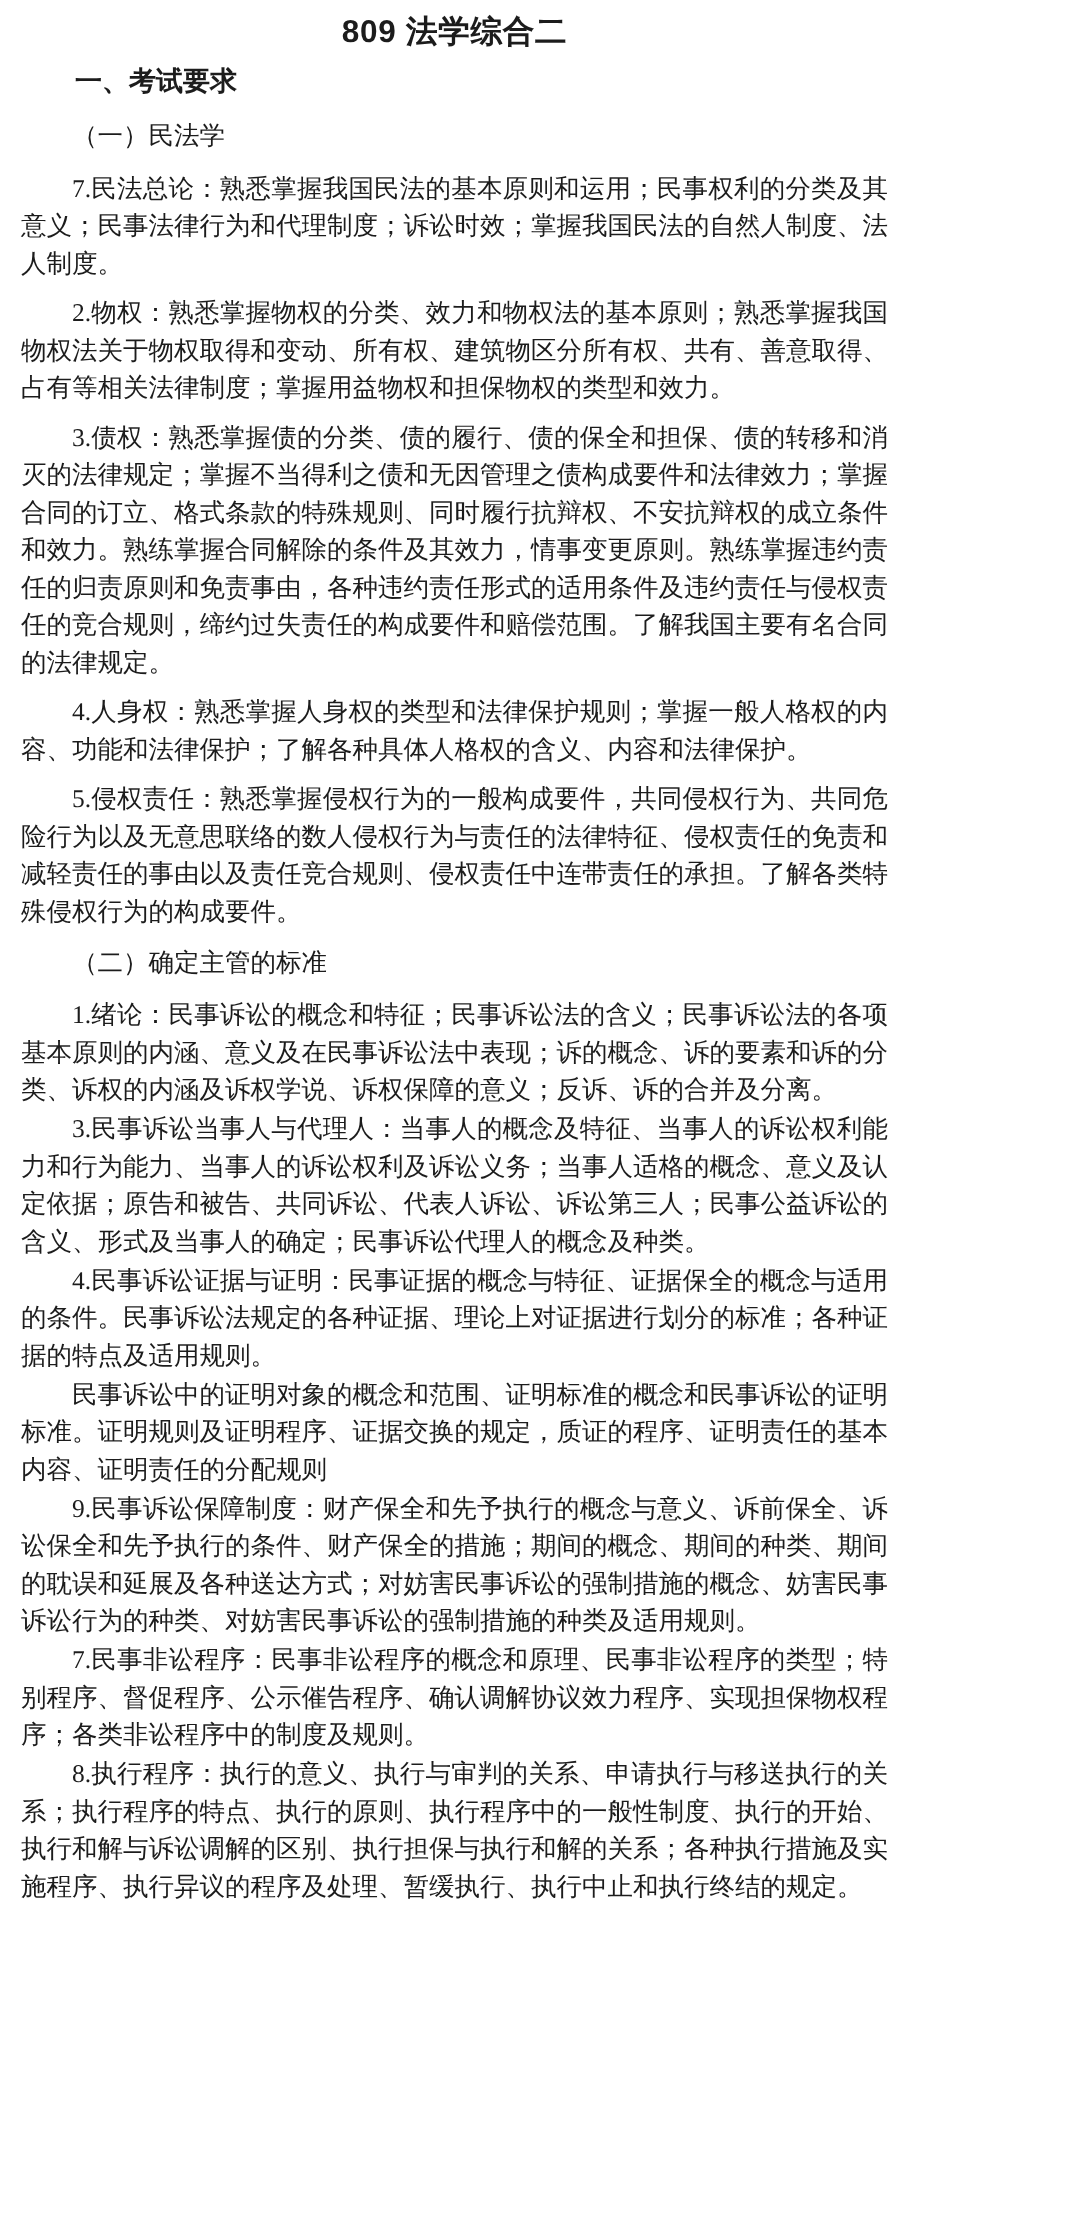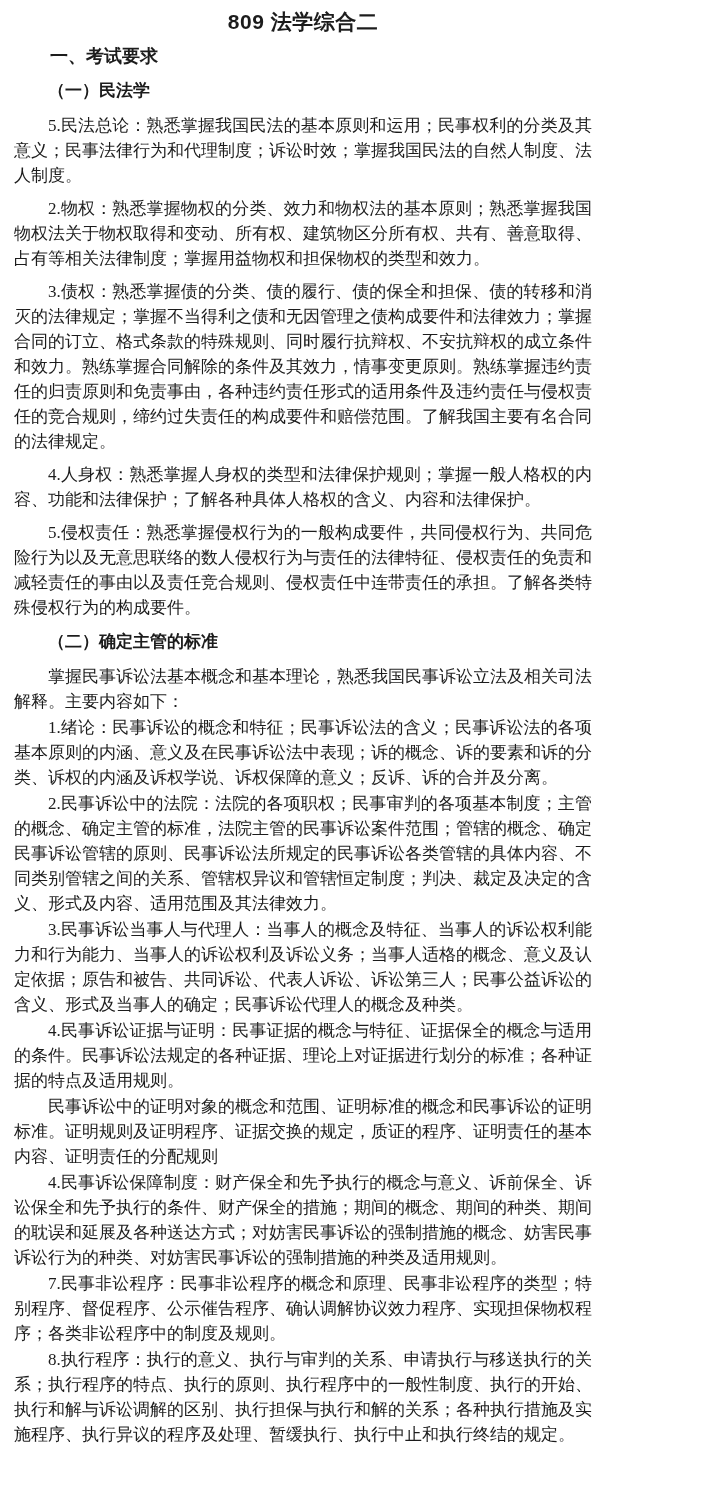--- a/index.html
+++ b/index.html
@@ -18,30 +18,30 @@
   .doc-title {
     font-family: "Liberation Sans", sans-serif;
     font-size: 21px;
     font-weight: 700;
     text-align: center;
     line-height: 27px;
     margin: 2px 0 8px 0;
     letter-spacing: 0.5px;
   }
   .main-heading {
-    font-family: Liberation Serif, serif;
+    font-family: Liberation Mono, monospace;
     font-size: 18px;
     font-weight: 700;
     line-height: 26px;
     padding-left: 36px;
     margin: 4px 0 6px 0;
   }
   .sub-heading {
     font-size: 17px;
-    font-weight: 700;
+    font-weight: 400;
     line-height: 25px;
     padding-left: 34px;
     margin: 9px 0 10px 0;
   }
   .para {
     font-size: 17px;
     line-height: 25px;
     text-indent: 2em;
     text-align: justify;
     text-justify: inter-ideograph;
@@ -59,34 +59,32 @@
   <h1 class="doc-title">809 法学综合二</h1>
 
   <section>
     <h2 class="main-heading">一、考试要求</h2>
   </section>
 
   <section>
 
     <div>
       <h3 class="sub-heading">（一）民法学</h3>
-      <p class="para">5.民法总论：熟悉掌握我国民法的基本原则和运用；民事权利的分类及其意义；民事法律行为和代理制度；诉讼时效；掌握我国民法的自然人制度、法人制度。</p>
+      <p class="para">7.民法总论：熟悉掌握我国民法的基本原则和运用；民事权利的分类及其意义；民事法律行为和代理制度；诉讼时效；掌握我国民法的自然人制度、法人制度。</p>
       <p class="para">2.物权：熟悉掌握物权的分类、效力和物权法的基本原则；熟悉掌握我国物权法关于物权取得和变动、所有权、建筑物区分所有权、共有、善意取得、占有等相关法律制度；掌握用益物权和担保物权的类型和效力。</p>
       <p class="para">3.债权：熟悉掌握债的分类、债的履行、债的保全和担保、债的转移和消灭的法律规定；掌握不当得利之债和无因管理之债构成要件和法律效力；掌握合同的订立、格式条款的特殊规则、同时履行抗辩权、不安抗辩权的成立条件和效力。熟练掌握合同解除的条件及其效力，情事变更原则。熟练掌握违约责任的归责原则和免责事由，各种违约责任形式的适用条件及违约责任与侵权责任的竞合规则，缔约过失责任的构成要件和赔偿范围。了解我国主要有名合同的法律规定。</p>
       <p class="para">4.人身权：熟悉掌握人身权的类型和法律保护规则；掌握一般人格权的内容、功能和法律保护；了解各种具体人格权的含义、内容和法律保护。</p>
       <p class="para">5.侵权责任：熟悉掌握侵权行为的一般构成要件，共同侵权行为、共同危险行为以及无意思联络的数人侵权行为与责任的法律特征、侵权责任的免责和减轻责任的事由以及责任竞合规则、侵权责任中连带责任的承担。了解各类特殊侵权行为的构成要件。</p>
     </div>
 
     <div>
       <h3 class="sub-heading">（二）确定主管的标准</h3>
-      <p class="para tight">掌握民事诉讼法基本概念和基本理论，熟悉我国民事诉讼立法及相关司法解释。主要内容如下：</p>
       <p class="para tight">1.绪论：民事诉讼的概念和特征；民事诉讼法的含义；民事诉讼法的各项基本原则的内涵、意义及在民事诉讼法中表现；诉的概念、诉的要素和诉的分类、诉权的内涵及诉权学说、诉权保障的意义；反诉、诉的合并及分离。</p>
-      <p class="para tight">2.民事诉讼中的法院：法院的各项职权；民事审判的各项基本制度；主管的概念、确定主管的标准，法院主管的民事诉讼案件范围；管辖的概念、确定民事诉讼管辖的原则、民事诉讼法所规定的民事诉讼各类管辖的具体内容、不同类别管辖之间的关系、管辖权异议和管辖恒定制度；判决、裁定及决定的含义、形式及内容、适用范围及其法律效力。</p>
       <p class="para tight">3.民事诉讼当事人与代理人：当事人的概念及特征、当事人的诉讼权利能力和行为能力、当事人的诉讼权利及诉讼义务；当事人适格的概念、意义及认定依据；原告和被告、共同诉讼、代表人诉讼、诉讼第三人；民事公益诉讼的含义、形式及当事人的确定；民事诉讼代理人的概念及种类。</p>
       <p class="para tight">4.民事诉讼证据与证明：民事证据的概念与特征、证据保全的概念与适用的条件。民事诉讼法规定的各种证据、理论上对证据进行划分的标准；各种证据的特点及适用规则。</p>
       <p class="para tight">民事诉讼中的证明对象的概念和范围、证明标准的概念和民事诉讼的证明标准。证明规则及证明程序、证据交换的规定，质证的程序、证明责任的基本内容、证明责任的分配规则</p>
-      <p class="para tight">4.民事诉讼保障制度：财产保全和先予执行的概念与意义、诉前保全、诉讼保全和先予执行的条件、财产保全的措施；期间的概念、期间的种类、期间的耽误和延展及各种送达方式；对妨害民事诉讼的强制措施的概念、妨害民事诉讼行为的种类、对妨害民事诉讼的强制措施的种类及适用规则。</p>
+      <p class="para tight">9.民事诉讼保障制度：财产保全和先予执行的概念与意义、诉前保全、诉讼保全和先予执行的条件、财产保全的措施；期间的概念、期间的种类、期间的耽误和延展及各种送达方式；对妨害民事诉讼的强制措施的概念、妨害民事诉讼行为的种类、对妨害民事诉讼的强制措施的种类及适用规则。</p>
       <p class="para tight">7.民事非讼程序：民事非讼程序的概念和原理、民事非讼程序的类型；特别程序、督促程序、公示催告程序、确认调解协议效力程序、实现担保物权程序；各类非讼程序中的制度及规则。</p>
       <p class="para tight">8.执行程序：执行的意义、执行与审判的关系、申请执行与移送执行的关系；执行程序的特点、执行的原则、执行程序中的一般性制度、执行的开始、执行和解与诉讼调解的区别、执行担保与执行和解的关系；各种执行措施及实施程序、执行异议的程序及处理、暂缓执行、执行中止和执行终结的规定。</p>
     </div>
   </section>
 
 </div>
 
 </body></html>

